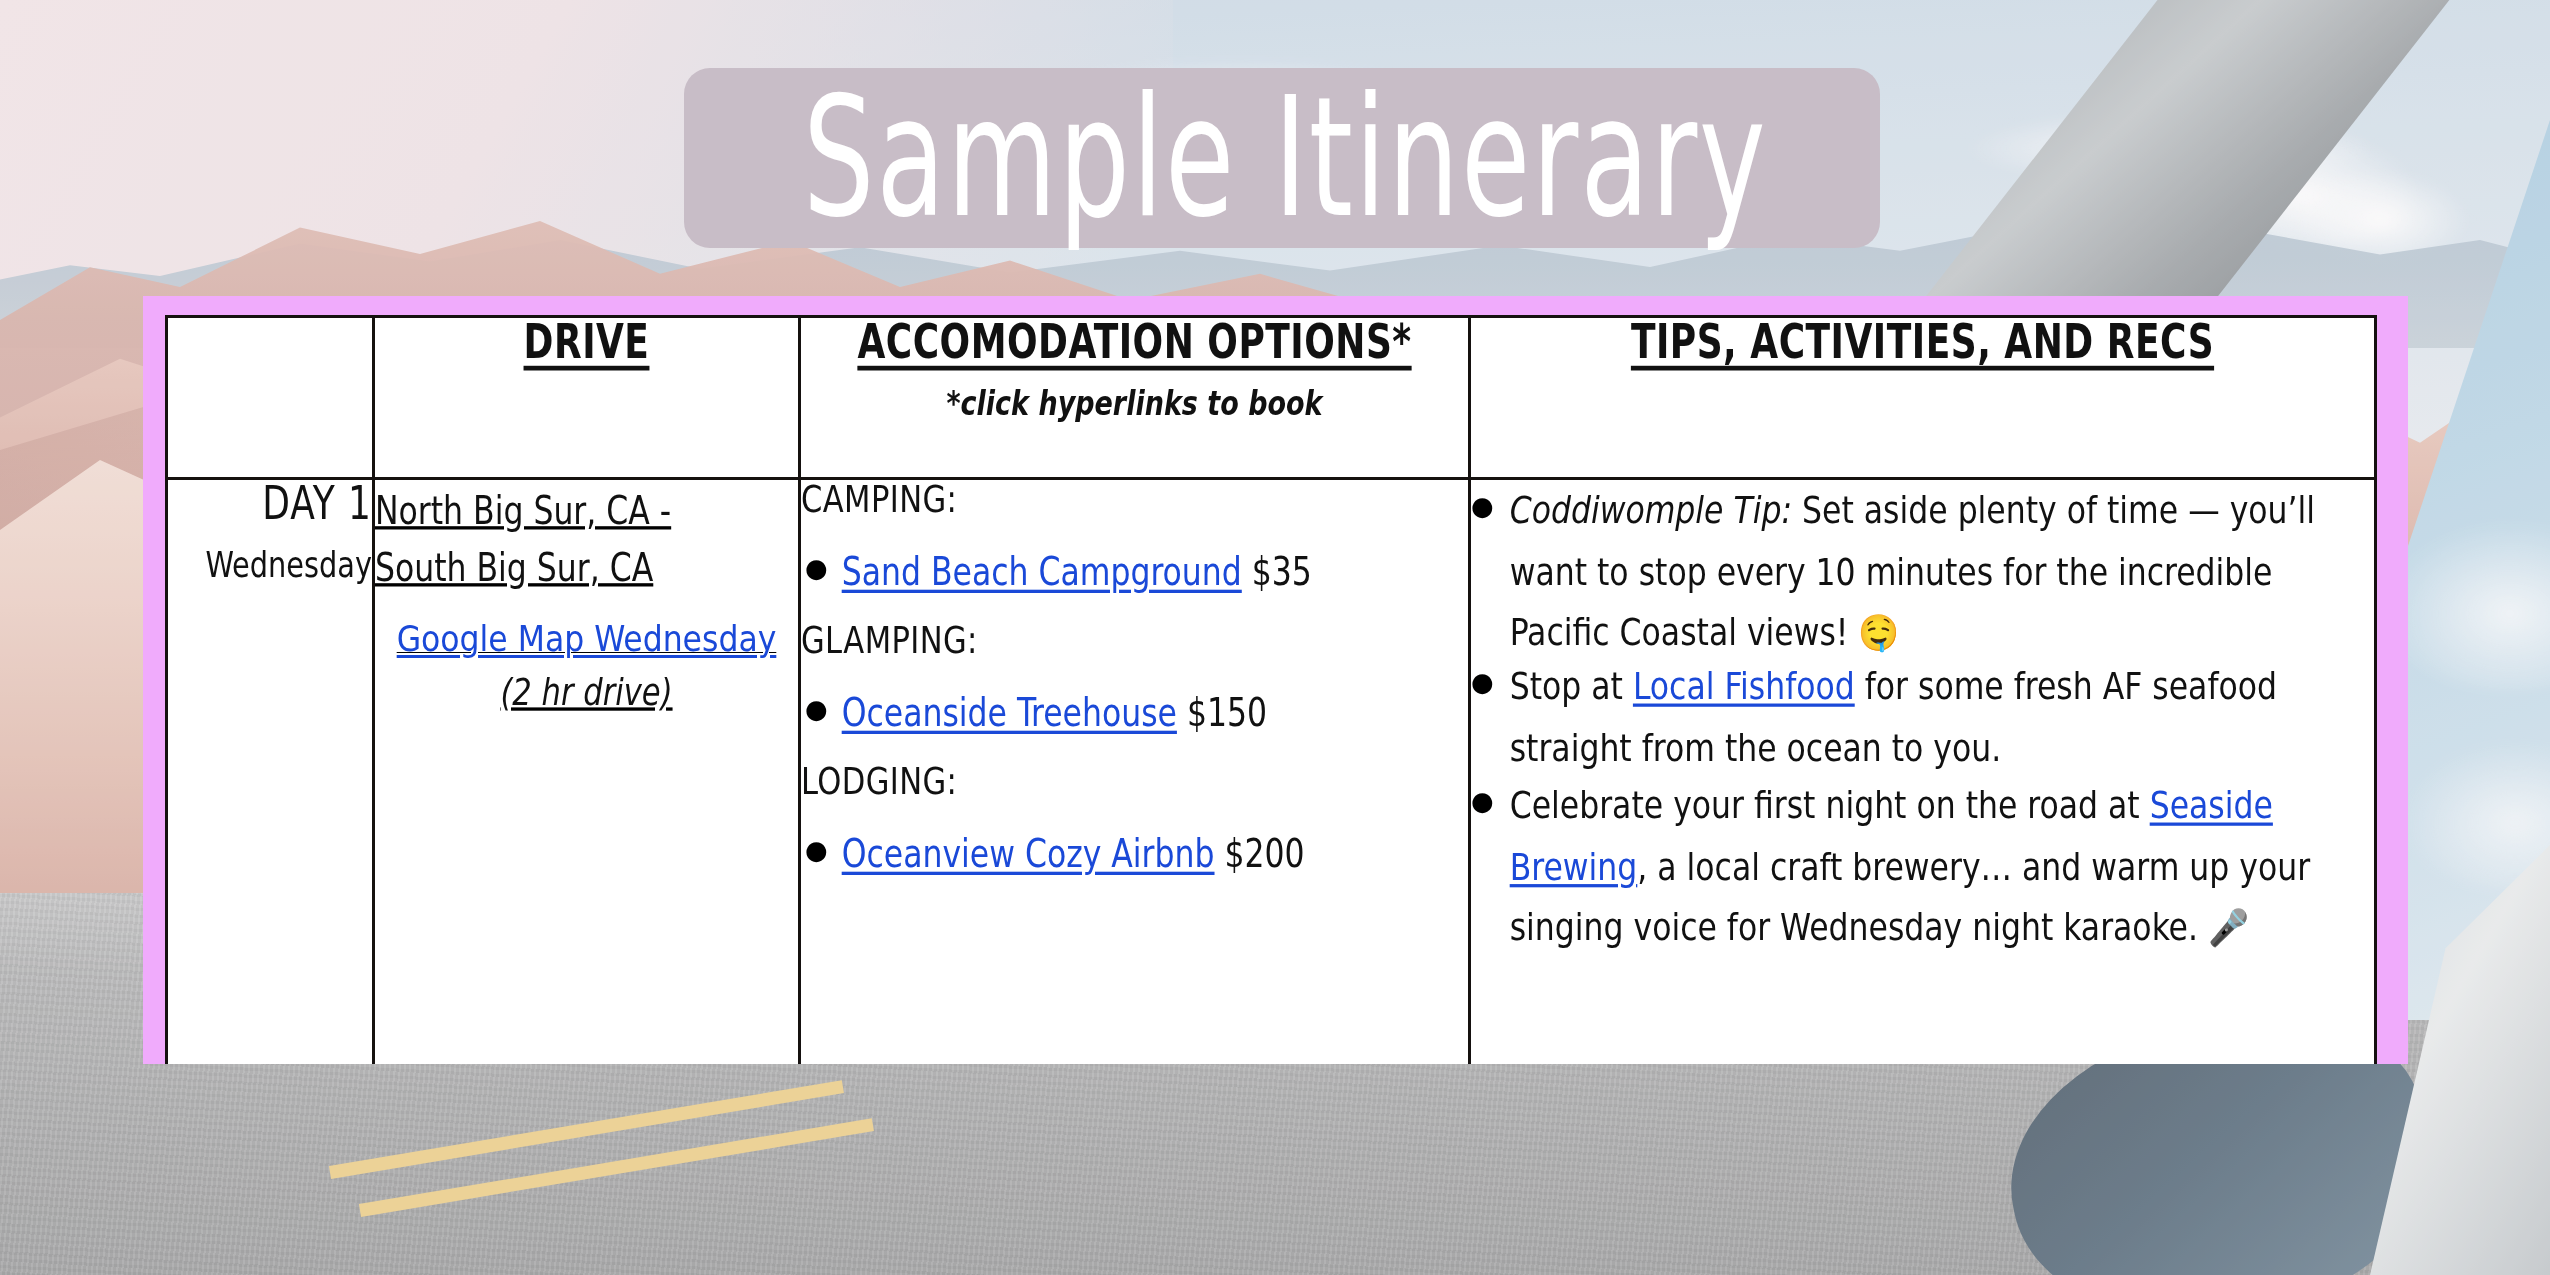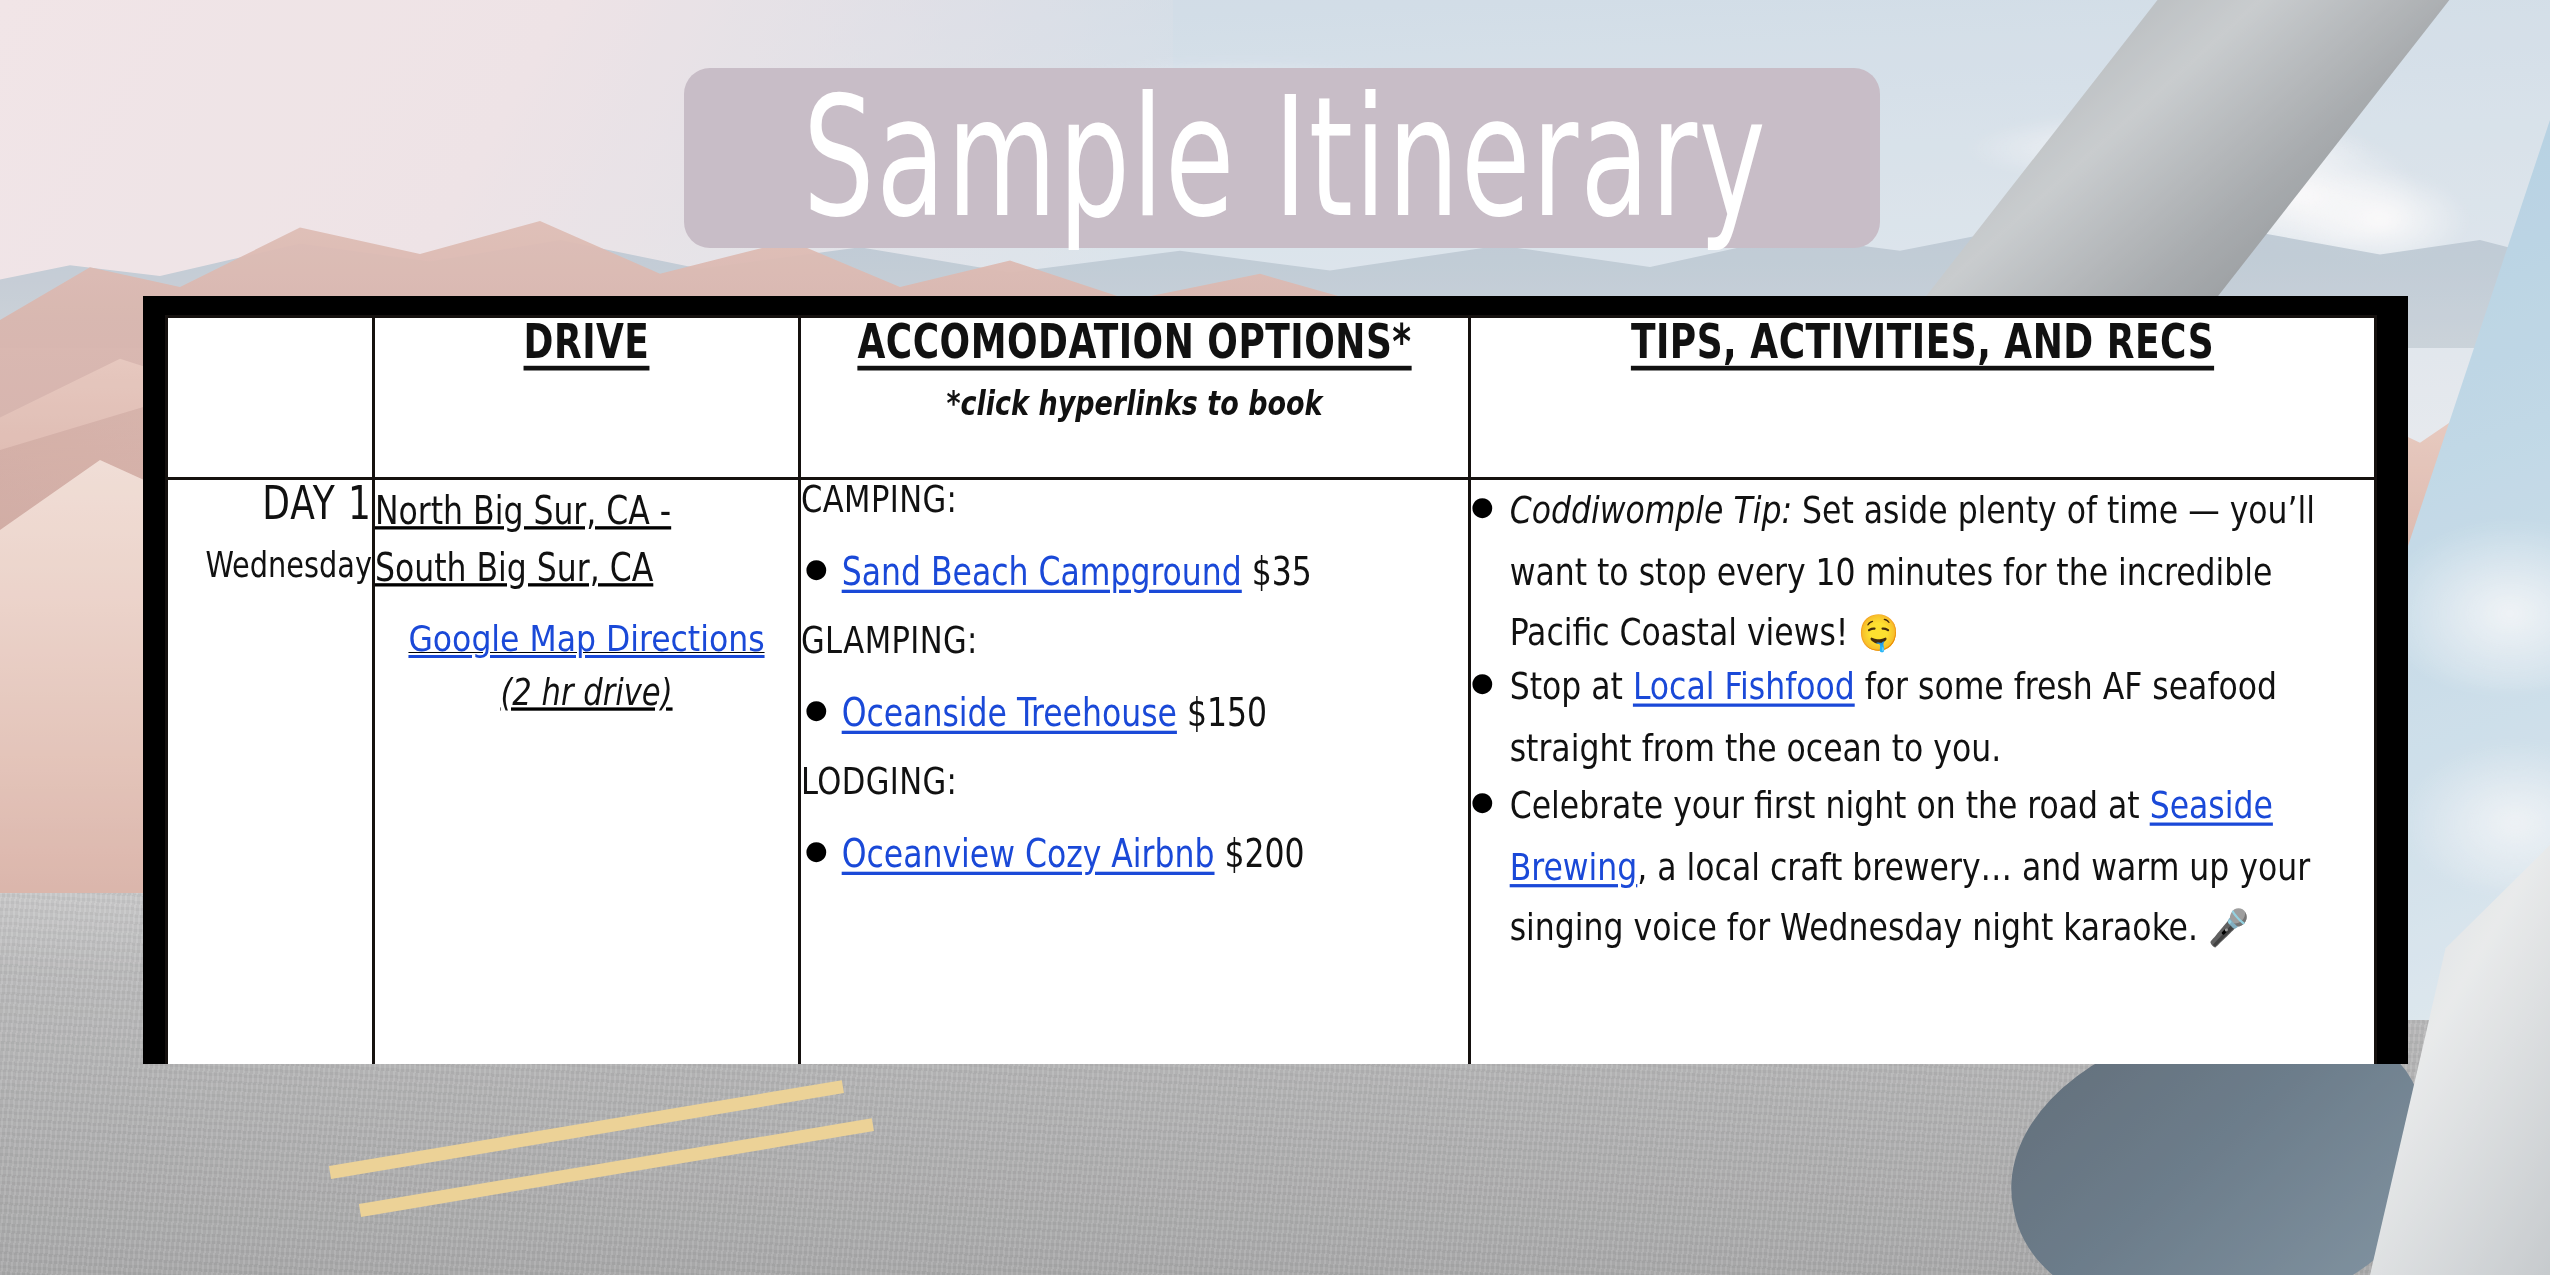--- a/index.html
+++ b/index.html
@@ -139,21 +139,21 @@
     color:#ffffff;
     font-family:"DejaVu Sans Condensed","Liberation Sans Narrow","Liberation Sans", sans-serif;
     font-size:136px; font-weight:400; letter-spacing:2px; line-height:1;
     transform:scaleX(.92) scaleY(1.22);
     white-space:nowrap;
   }
 
   
   #sheet{
     position:absolute; left:143px; top:296px; width:2265px; height:768px;
-    background:#000000; z-index:4; overflow:hidden;
+    background:#f0abfc; z-index:4; overflow:hidden;
   }
   #table{
     position:absolute; left:22px; top:19px; width:2209px;
     border-collapse:collapse; table-layout:fixed;
   }
   #table td{
     border:3px solid #15110f;
     vertical-align:top;
     background:#fff;
     padding:0;
@@ -281,21 +281,21 @@
 
         <td class="day-cell">
           <div class="hand day-num">DAY 1</div>
           <div class="hand day-dow">Wednesday</div>
         </td>
 
         <td class="drive-cell">
           <div class="hand drive-line">North Big Sur, CA -</div>
           <div class="hand drive-line">South Big Sur, CA</div>
           <div class="drive-link-wrap">
-            <a href="#" class="hand link drive-line">Google Map Directions</a>
+            <a href="#" class="hand link drive-line">Google Map Wednesday</a>
           </div>
           <div class="hand drive-foot">(2 hr drive)</div>
         </td>
 
         <td class="acc-cell">
 
           <span class="hand acc-label">CAMPING:</span>
           <div class="acc-item">
             <span class="bullet">●</span>
             <span class="hand acc-text"><a href="#" class="link">Sand Beach Campground</a> <span>$35</span></span>

